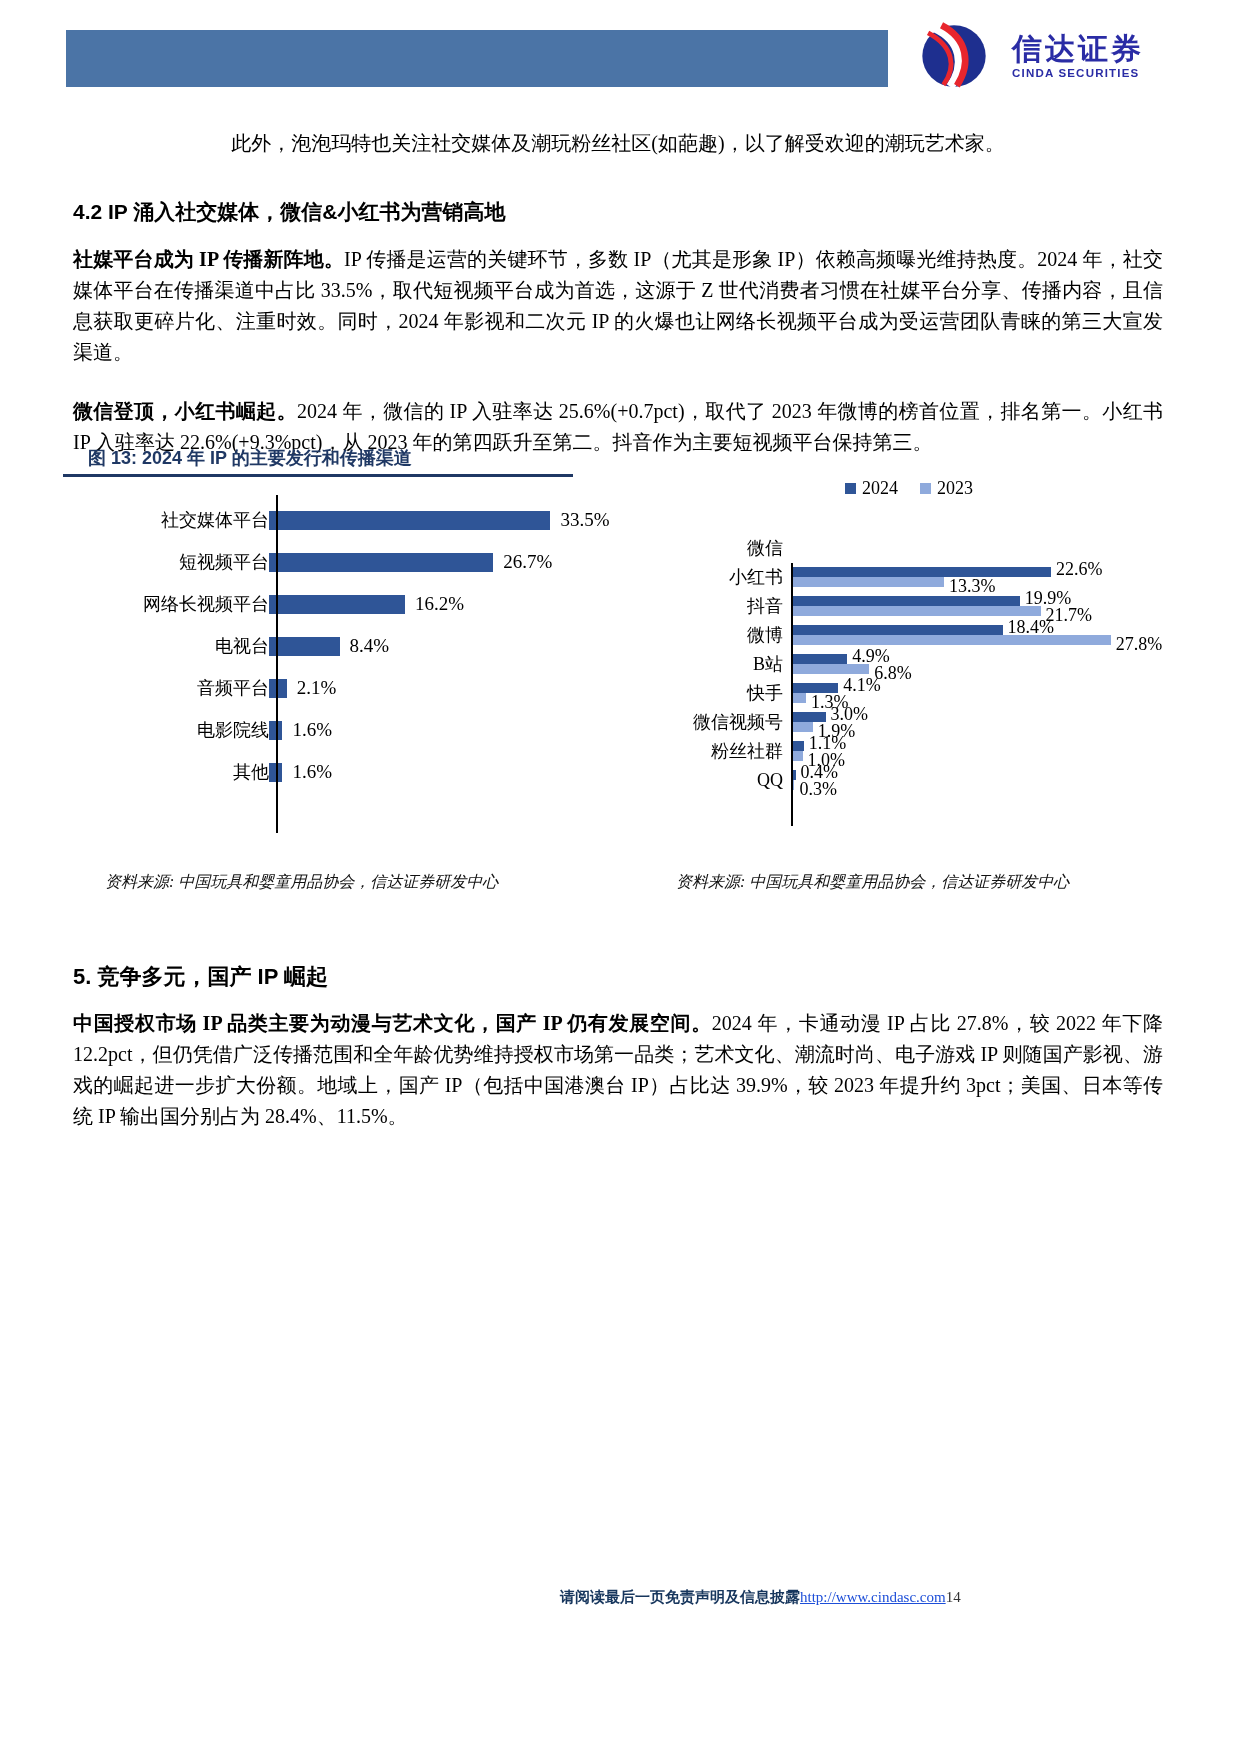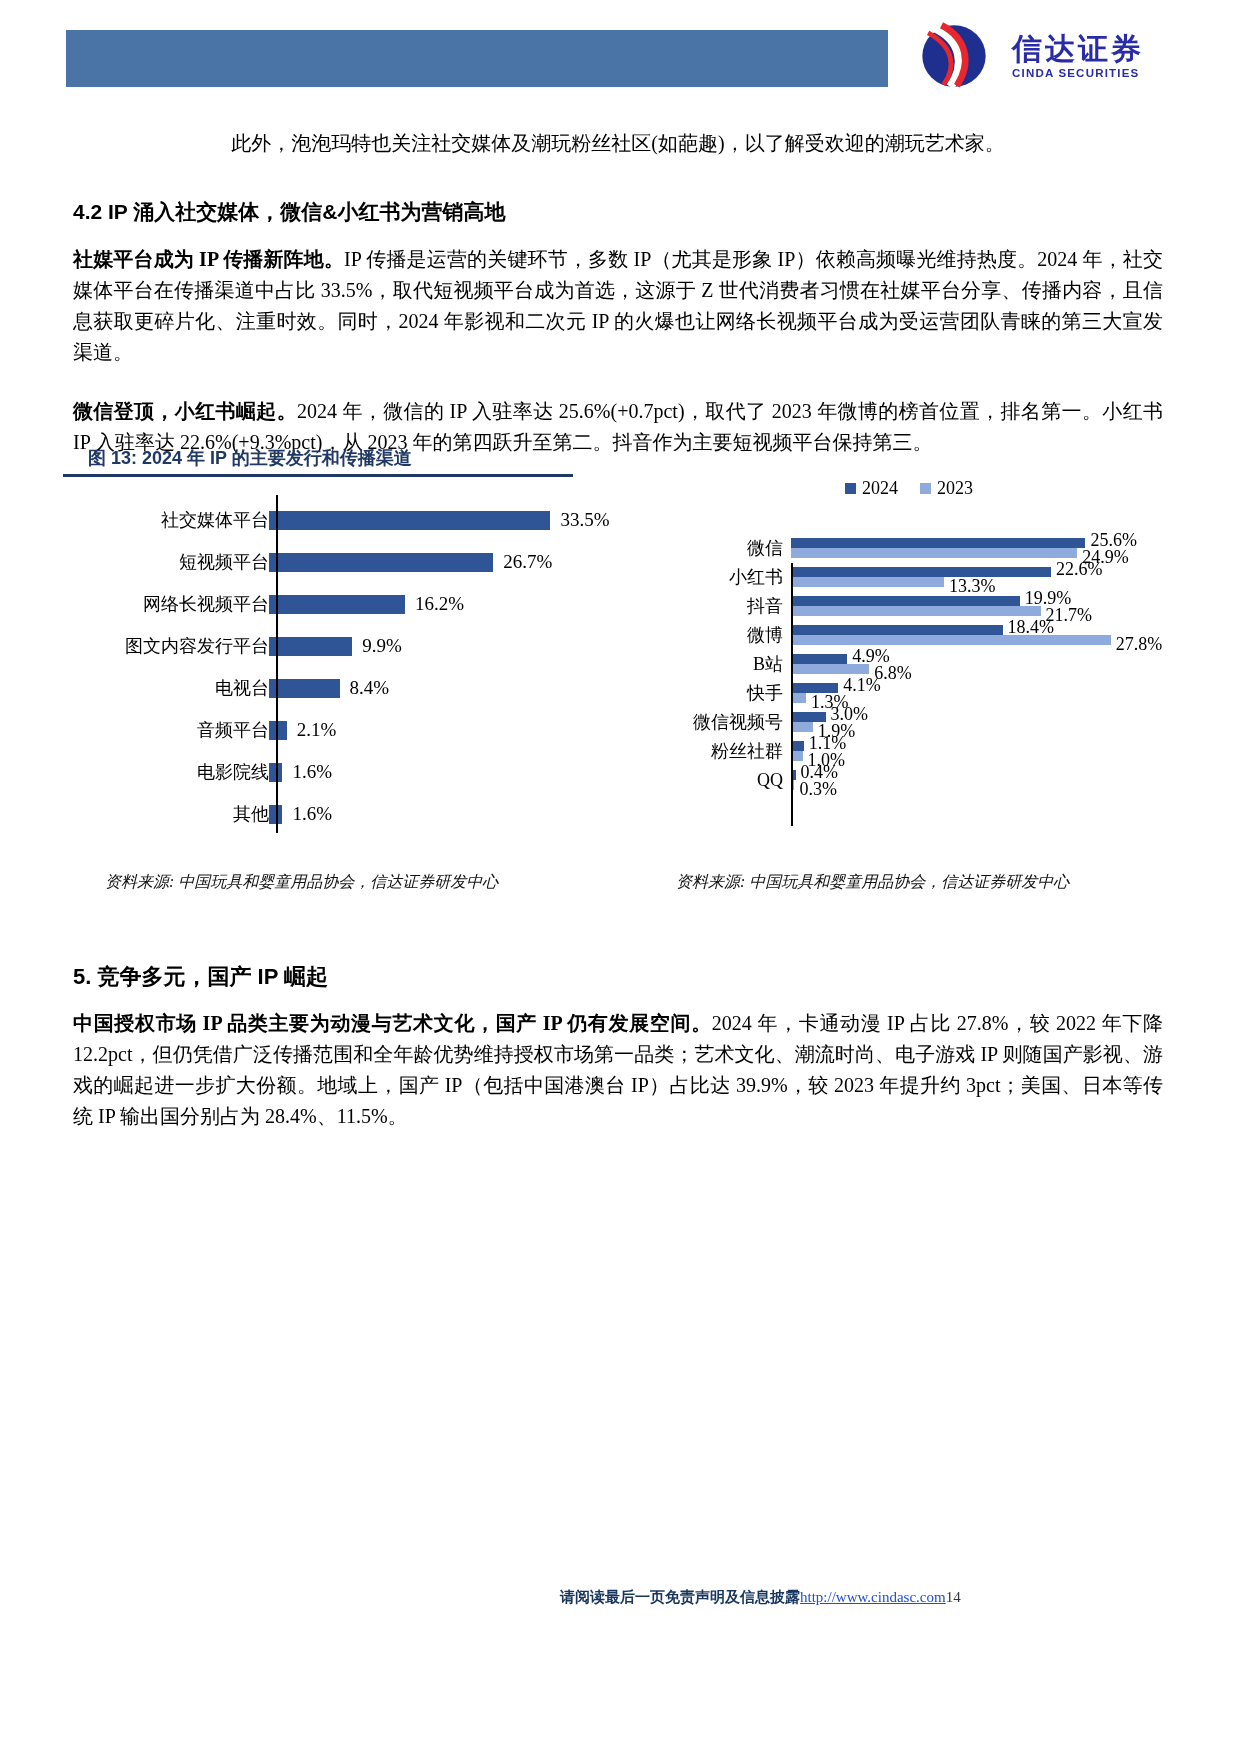--- a/index.html
+++ b/index.html
@@ -116,25 +116,20 @@
         <div class="scat">短视频平台</div>
         <div class="sbar" style="width: 224.28px; background: rgb(47, 85, 151);"></div>
         <span class="sval">26.7%</span>
       </div>
       <div class="srow">
         <div class="scat">网络长视频平台</div>
         <div class="sbar" style="width: 136.08px; background: rgb(47, 85, 151);"></div>
         <span class="sval">16.2%</span>
       </div>
       <div class="srow">
-        <div class="scat">图文内容发行平台</div>
-        <div class="sbar" style="width: 83.16px; background: rgb(47, 85, 151);"></div>
-        <span class="sval">9.9%</span>
-      </div>
-      <div class="srow">
         <div class="scat">电视台</div>
         <div class="sbar" style="width: 70.56px; background: rgb(47, 85, 151);"></div>
         <span class="sval">8.4%</span>
       </div>
       <div class="srow">
         <div class="scat">音频平台</div>
         <div class="sbar" style="width: 17.64px; background: rgb(47, 85, 151);"></div>
         <span class="sval">2.1%</span>
       </div>
       <div class="srow">
@@ -159,30 +154,20 @@
       </span>
       <span class="lgitem">
         <span class="lgsq" style="background: rgb(143, 170, 220);"></span>
         <span class="lgtx">2023</span>
       </span>
     </div>
   <div class="axis"></div>
   <div class="chart2">
       <div class="grow">
         <div class="gcat">微信</div>
-        <div class="gbars">
-          <div class="gline">
-            <div class="gbar" style="width: 294.4px; background: rgb(47, 85, 151);"></div>
-            <span class="gval v0">25.6%</span>
-          </div>
-          <div class="gline">
-            <div class="gbar" style="width: 286.35px; background: rgb(143, 170, 220);"></div>
-            <span class="gval v1">24.9%</span>
-          </div>
-        </div>
       </div>
       <div class="grow">
         <div class="gcat">小红书</div>
         <div class="gbars">
           <div class="gline">
             <div class="gbar" style="width: 259.9px; background: rgb(47, 85, 151);"></div>
             <span class="gval v0">22.6%</span>
           </div>
           <div class="gline">
             <div class="gbar" style="width: 152.95px; background: rgb(143, 170, 220);"></div>

